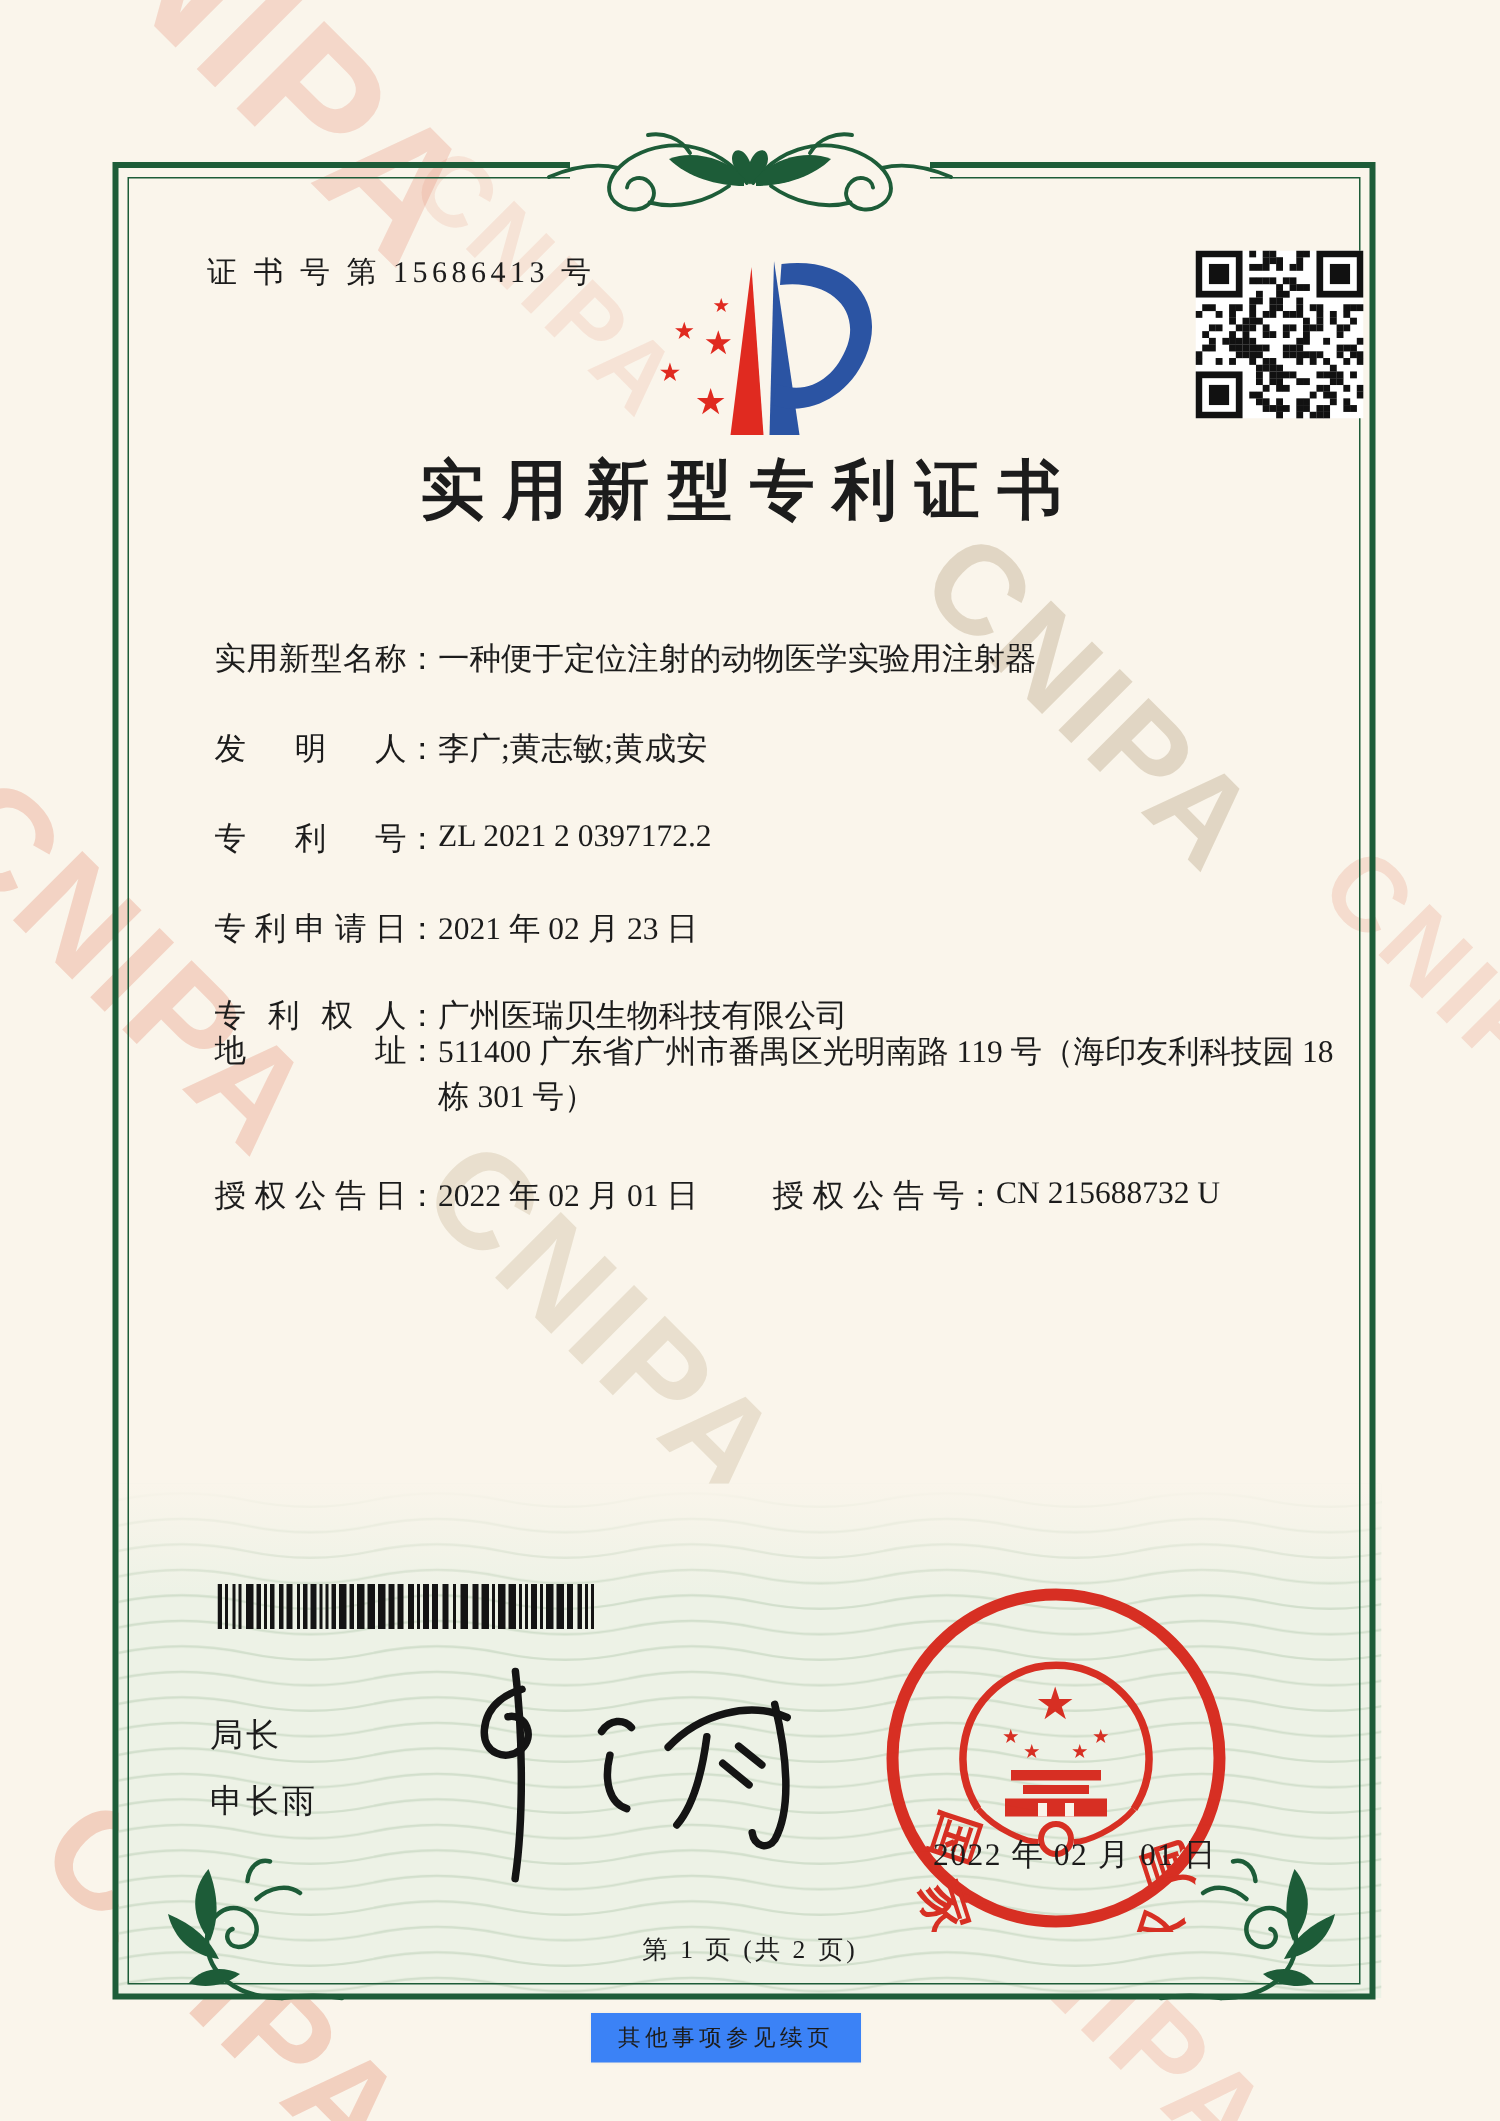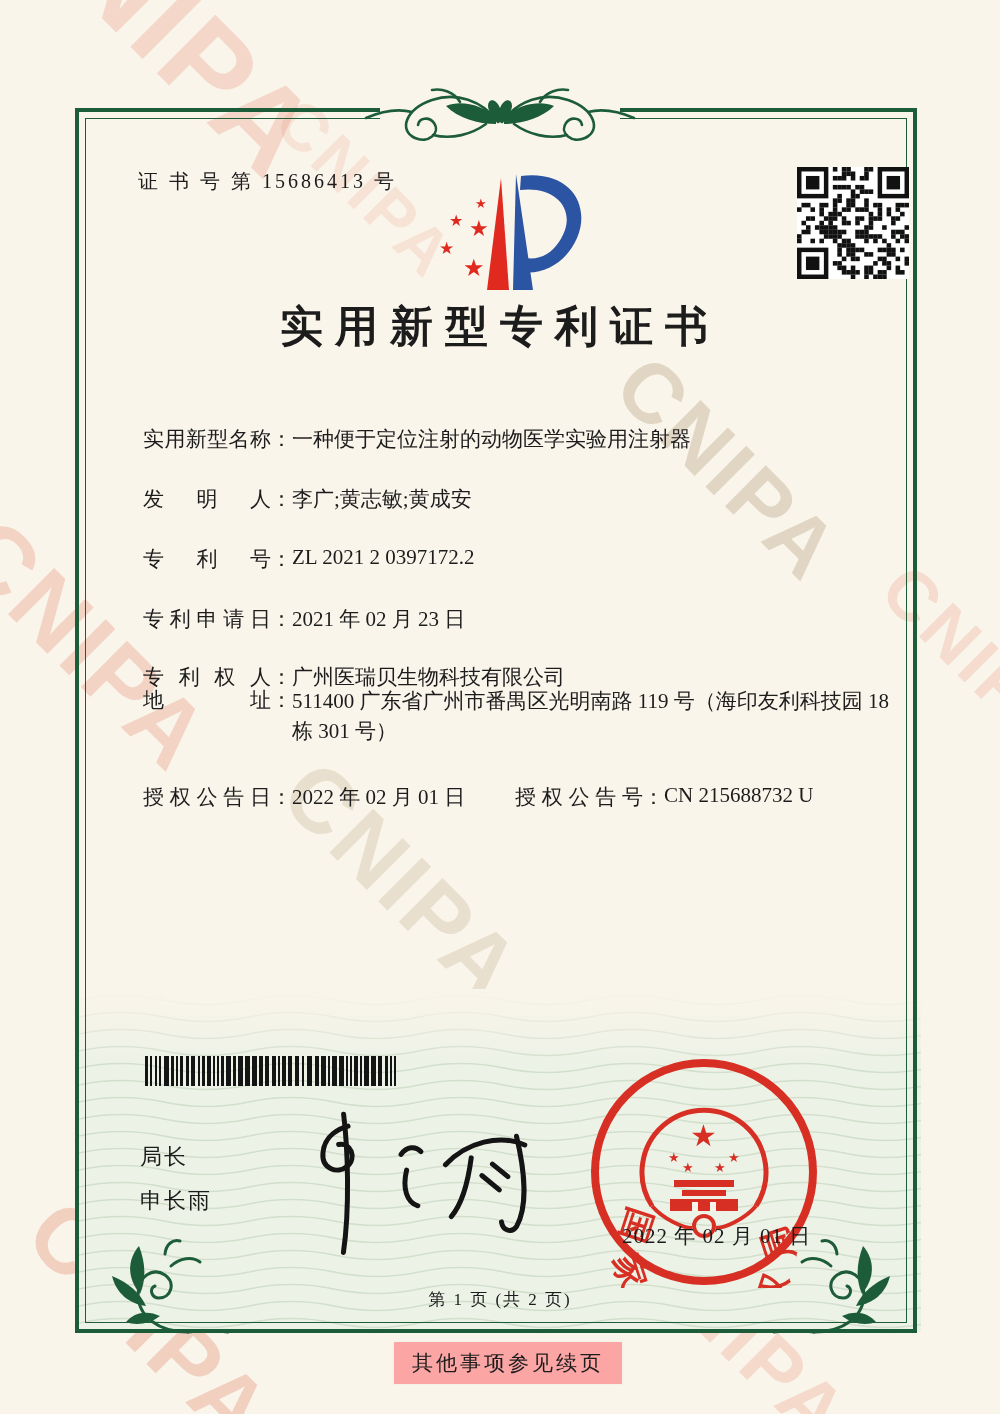--- a/index.html
+++ b/index.html
@@ -30,21 +30,21 @@
   .barcode{left:145px;top:1056px;z-index:7;}
   
   .sig-title{left:140px;top:1142px;font-size:22px;z-index:7;letter-spacing:2px;}
   .sig-name{left:140px;top:1186px;font-size:22px;z-index:7;letter-spacing:2px;}
   .sig-script{left:286px;top:1104px;z-index:7;transform:rotate(-2deg);}
   
   .seal{left:588px;top:1056px;z-index:5;opacity:.96;}
   .seal-date{left:622px;top:1222px;font-size:21px;letter-spacing:1px;z-index:7;color:#1b1b1b;}
   
   .page-footer{left:0;top:1288px;width:100%;text-align:center;font-size:17px;letter-spacing:2px;z-index:7;}
-  .note-box{left:394px;top:1342px;background:#fca5a5;padding:7px 18px;font-size:21px;letter-spacing:3px;z-index:7;box-shadow:0 0 2px rgba(0,0,0,0.05);}
+  .note-box{left:394px;top:1342px;background:#3b82f6;padding:7px 18px;font-size:15px;letter-spacing:3px;z-index:7;box-shadow:0 0 2px rgba(0,0,0,0.05);}
   .orn{z-index:7;pointer-events:none;}
 </style>
 </head>
 <body>
 
 <div class="wm" style="left:-30px;top:-50px;font-size:120px;color:rgba(224,110,80,0.22);">CNIPA</div>
 <div class="wm" style="left:255px;top:150px;font-size:66px;color:rgba(224,110,80,0.13);">CNIPA</div>
 <div class="wm" style="left:590px;top:420px;font-size:84px;color:rgba(196,178,148,0.45);">CNIPA</div>
 <div class="wm" style="left:-70px;top:590px;font-size:95px;color:rgba(224,110,80,0.25);">CNIPA</div>
 <div class="wm" style="left:255px;top:830px;font-size:90px;color:rgba(200,182,152,0.35);">CNIPA</div>

